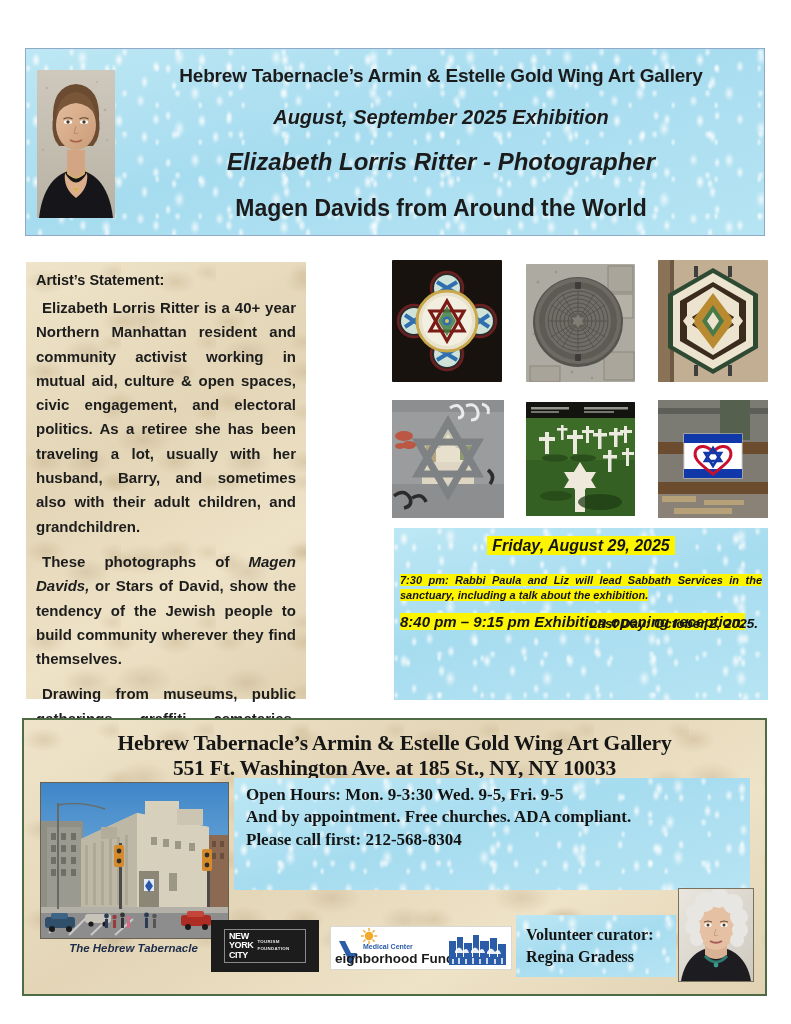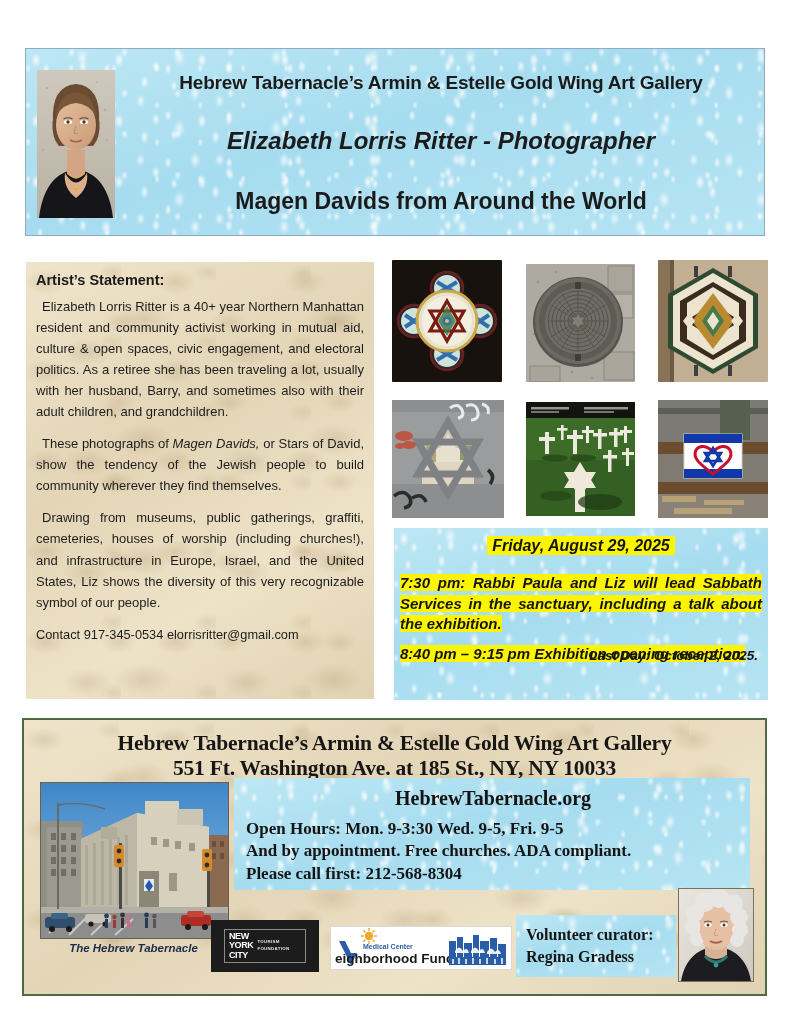--- a/index.html
+++ b/index.html
@@ -57,29 +57,29 @@
     display:flex;flex-direction:column;justify-content:space-around;
     align-items:center;text-align:center;
   }
   .h-line1{font-size:19px;font-weight:bold;color:#1b1b1b;letter-spacing:-.2px;}
   .h-line2{font-size:20px;font-weight:bold;font-style:italic;color:#1b1b1b;}
   .h-line3{font-size:24px;font-weight:bold;font-style:italic;color:#1b1b1b;}
   .h-line4{font-size:23px;font-weight:bold;color:#1b1b1b;}
 
   
   .statement{
-    position:absolute;left:26px;top:262px;width:348px;height:437px;
+    position:absolute;left:26px;top:262px;width:280px;height:437px;
     box-sizing:border-box;padding:10px 10px 6px 10px;
   }
   .statement h2{
     margin:0 0 8px 0;font-size:14.5px;font-weight:bold;color:#1a1a1a;
   }
   .statement p{
-    margin:0 0 11px 0;font-size:13px;line-height:1.62;color:#1d1d1d;
-    text-align:justify;text-indent:6px;font-weight:400;
+    margin:0 0 11px 0;font-size:15px;line-height:1.62;color:#1d1d1d;
+    text-align:justify;text-indent:6px;font-weight:700;
   }
   .statement p.contact{
     text-align:left;text-indent:0;margin-top:12px;font-weight:500;font-size:12.8px;
   }
   .statement em{font-style:italic;}
 
   
   .photo-grid{position:absolute;left:392px;top:260px;width:376px;height:262px;}
   .pcell{position:absolute;}
   .pimg{width:100%;height:100%;display:block;border-radius:1px;}
@@ -90,21 +90,21 @@
     box-sizing:border-box;padding:7px 6px 4px 6px;
   }
   .evt-line{
     font-style:italic;font-weight:bold;color:#141414;line-height:1.38;
   }
   .evt-date{
     font-size:16px;text-align:center;margin-bottom:7px;
   }
   .evt-date span{background:#fdf500;padding:1px 5px;}
   .evt-body{
-    font-size:15px;text-align:justify;margin-bottom:9px;margin-top:16px;
+    font-size:11px;text-align:justify;margin-bottom:9px;margin-top:16px;
   }
   .evt-body span{background:#fdf500;box-decoration-break:clone;-webkit-box-decoration-break:clone;}
   .evt-recep{font-size:15px;text-align:justify;}
   .evt-recep span{background:#fdf500;box-decoration-break:clone;-webkit-box-decoration-break:clone;}
   .evt-last{
     font-size:13.5px;font-style:italic;font-weight:bold;color:#141414;
     text-align:right;margin-top:-17px;padding-right:4px;
   }
 
   
@@ -225,20 +225,21 @@
         <path d="M33 70 Q39 73.5 45 70" stroke="#a9604f" stroke-width="1.6" fill="none"></path>
 
         <path d="M29 99 Q39 117 49 99" stroke="#d9b45c" stroke-width="1.3" fill="none"></path>
         <path d="M39 116 l2.4 3.6 l-2.4 3.6 l-2.4 -3.6 Z" fill="#e3c169"></path>
         <path d="M36.6 118 h4.8 l-2.4 4 Z" fill="#d4ae55"></path>
       </svg>
     </div>
 
     <div class="header-text">
       <div class="h-line1">Hebrew Tabernacle’s Armin &amp; Estelle Gold Wing Art Gallery</div>
+      <div class="h-line2">August, September 2025 Exhibition</div>
       <div class="h-line3">Elizabeth Lorris Ritter  - Photographer</div>
       <div class="h-line4">Magen Davids from Around the World</div>
     </div>
   </div>
 
   <div class="statement parchment">
     <h2>Artist’s Statement:</h2>
     <p>Elizabeth Lorris Ritter is a 40+ year Northern Manhattan resident and community activist working in mutual aid, culture &amp; open spaces, civic engagement, and electoral politics. As a retiree she has been traveling a lot, usually with her husband, Barry, and sometimes also with their adult children, and grandchildren.</p>
     <p><span>These photographs of </span><em>Magen Davids,</em><span> or Stars of David, show the tendency of the Jewish people to build community wherever they find themselves.</span></p>
     <p>Drawing from museums, public gatherings, graffiti, cemeteries, houses of worship (including churches!), and infrastructure in Europe, Israel, and the United States, Liz shows the diversity of this very recognizable symbol of our people.</p>
@@ -628,21 +629,20 @@
           <g fill="#555">
               <rect x="112" y="136" width="3" height="9"></rect>
               <circle cx="113.5" cy="133" r="2.3"></circle>
             </g>
         </g>
       </svg>
     </div>
     <div class="b-building-cap">The Hebrew Tabernacle</div>
 
     <div class="b-info water">
-      <div class="b-url">HebrewTabernacle.org</div>
       <div class="b-hours">Open Hours: Mon. 9-3:30 Wed. 9-5, Fri. 9-5</div>
       <div class="b-hours">And by appointment. Free churches. ADA compliant.</div>
       <div class="b-hours">Please call first: 212-568-8304</div>
     </div>
   </div>
 
   <div class="logo-nyc">
     <div class="logo-nyc-inner">
       <div>
         <div class="logo-nyc-big">NEW</div>

